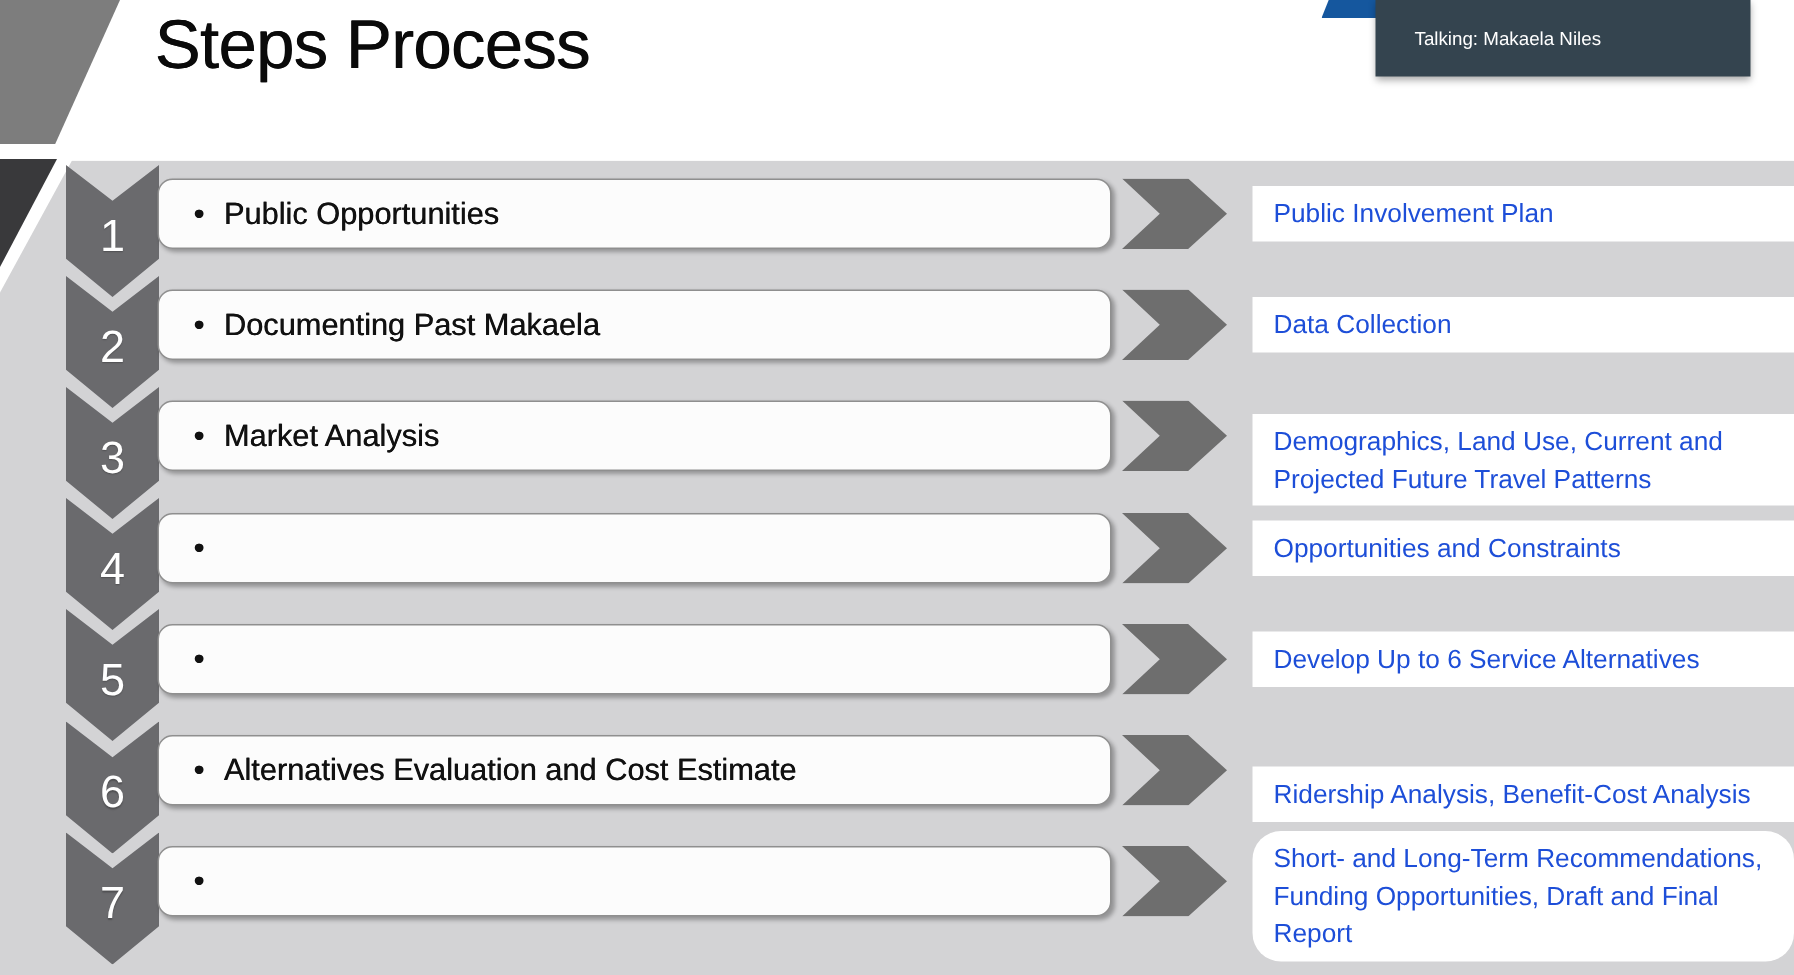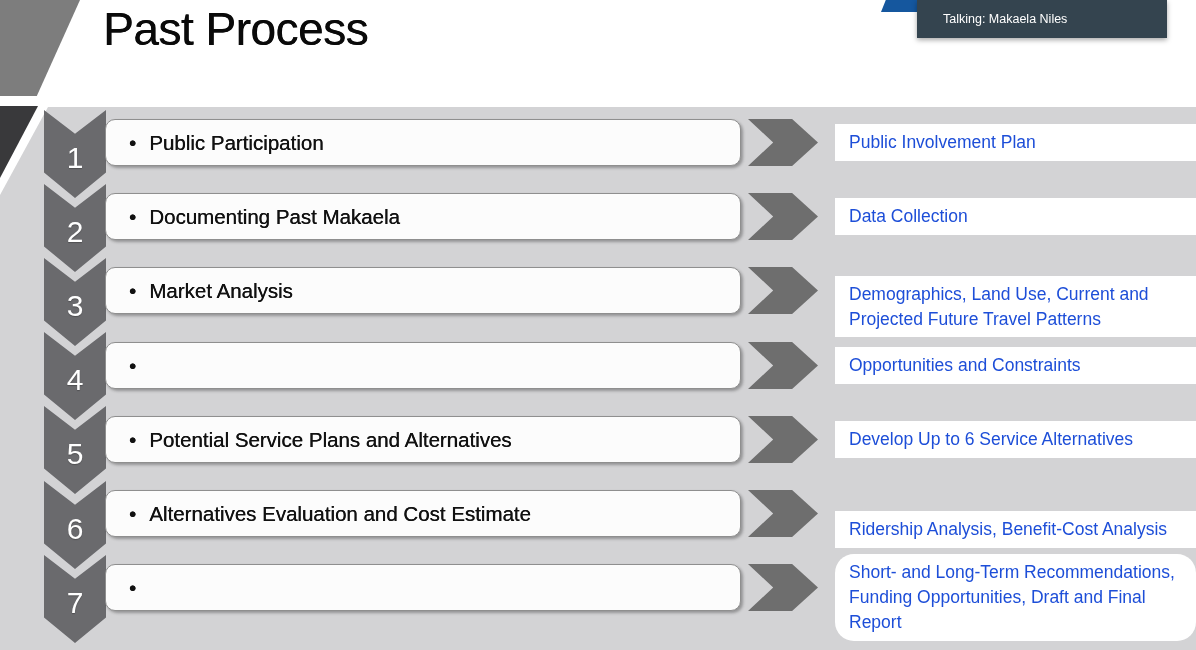--- a/index.html
+++ b/index.html
@@ -128,41 +128,41 @@
     color: #1d4ed8;
     position: relative;
   }
   .row:nth-of-type(3) .out-box,
   .row:nth-of-type(6) .out-box { top: 16px; }
   .row:nth-of-type(7) .out-box { top: 10px; border-radius: 19px; }
 
   
   .talking {
     position: absolute; left: 917px; top: 0;
-    width: 250px; height: 38px;
+    width: 250px; height: 51px;
     box-sizing: border-box;
     background: var(--tooltip_bg, #34444f);
     box-shadow: 0 2px 5px rgba(0,0,0,0.35);
     display: flex;
     align-items: center;
     padding-left: 26px;
     color: #ffffff;
     font-size: 12.5px;
     z-index: 10;
   }
 </style>
 </head>
 <body>
 
 <div class="slide">
 
   <div class="deco-gray"></div>
   <div class="deco-dark"></div>
 
-  <h1 class="title">Past Process</h1>
+  <h1 class="title">Steps Process</h1>
 
   <div class="panel"></div>
 
   <div>
     <div class="chev">
         <span class="num">1</span>
       </div>
     <div class="chev">
         <span class="num">2</span>
       </div>
@@ -180,21 +180,21 @@
       </div>
     <div class="chev">
         <span class="num">7</span>
       </div>
   </div>
 
   <div>
     <div class="row">
       <div class="step-box">
           <span class="bullet">•</span>
-          <span>Public Participation</span>
+          <span>Public Opportunities</span>
         </div>
       <div class="arrow"></div>
       <div class="out-box"><span>Public Involvement Plan</span></div>
     </div>
     <div class="row">
       <div class="step-box">
           <span class="bullet">•</span>
           <span>Documenting Past Makaela</span>
         </div>
       <div class="arrow"></div>
@@ -211,21 +211,20 @@
     <div class="row">
       <div class="step-box">
           <span class="bullet">•</span>
         </div>
       <div class="arrow"></div>
       <div class="out-box"><span>Opportunities and Constraints</span></div>
     </div>
     <div class="row">
       <div class="step-box">
           <span class="bullet">•</span>
-          <span>Potential Service Plans and Alternatives</span>
         </div>
       <div class="arrow"></div>
       <div class="out-box"><span>Develop Up to 6 Service Alternatives</span></div>
     </div>
     <div class="row">
       <div class="step-box">
           <span class="bullet">•</span>
           <span>Alternatives Evaluation and Cost Estimate</span>
         </div>
       <div class="arrow"></div>

